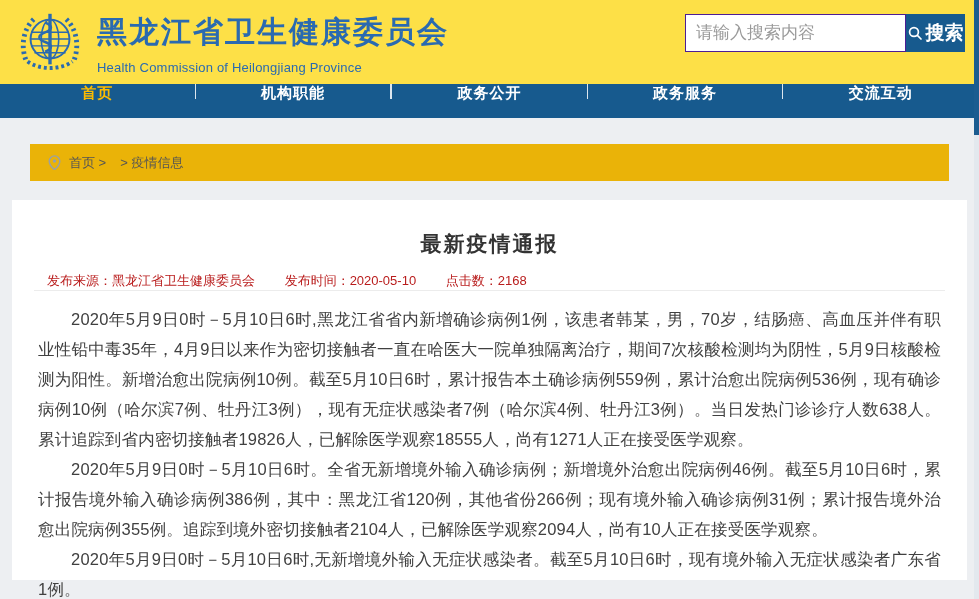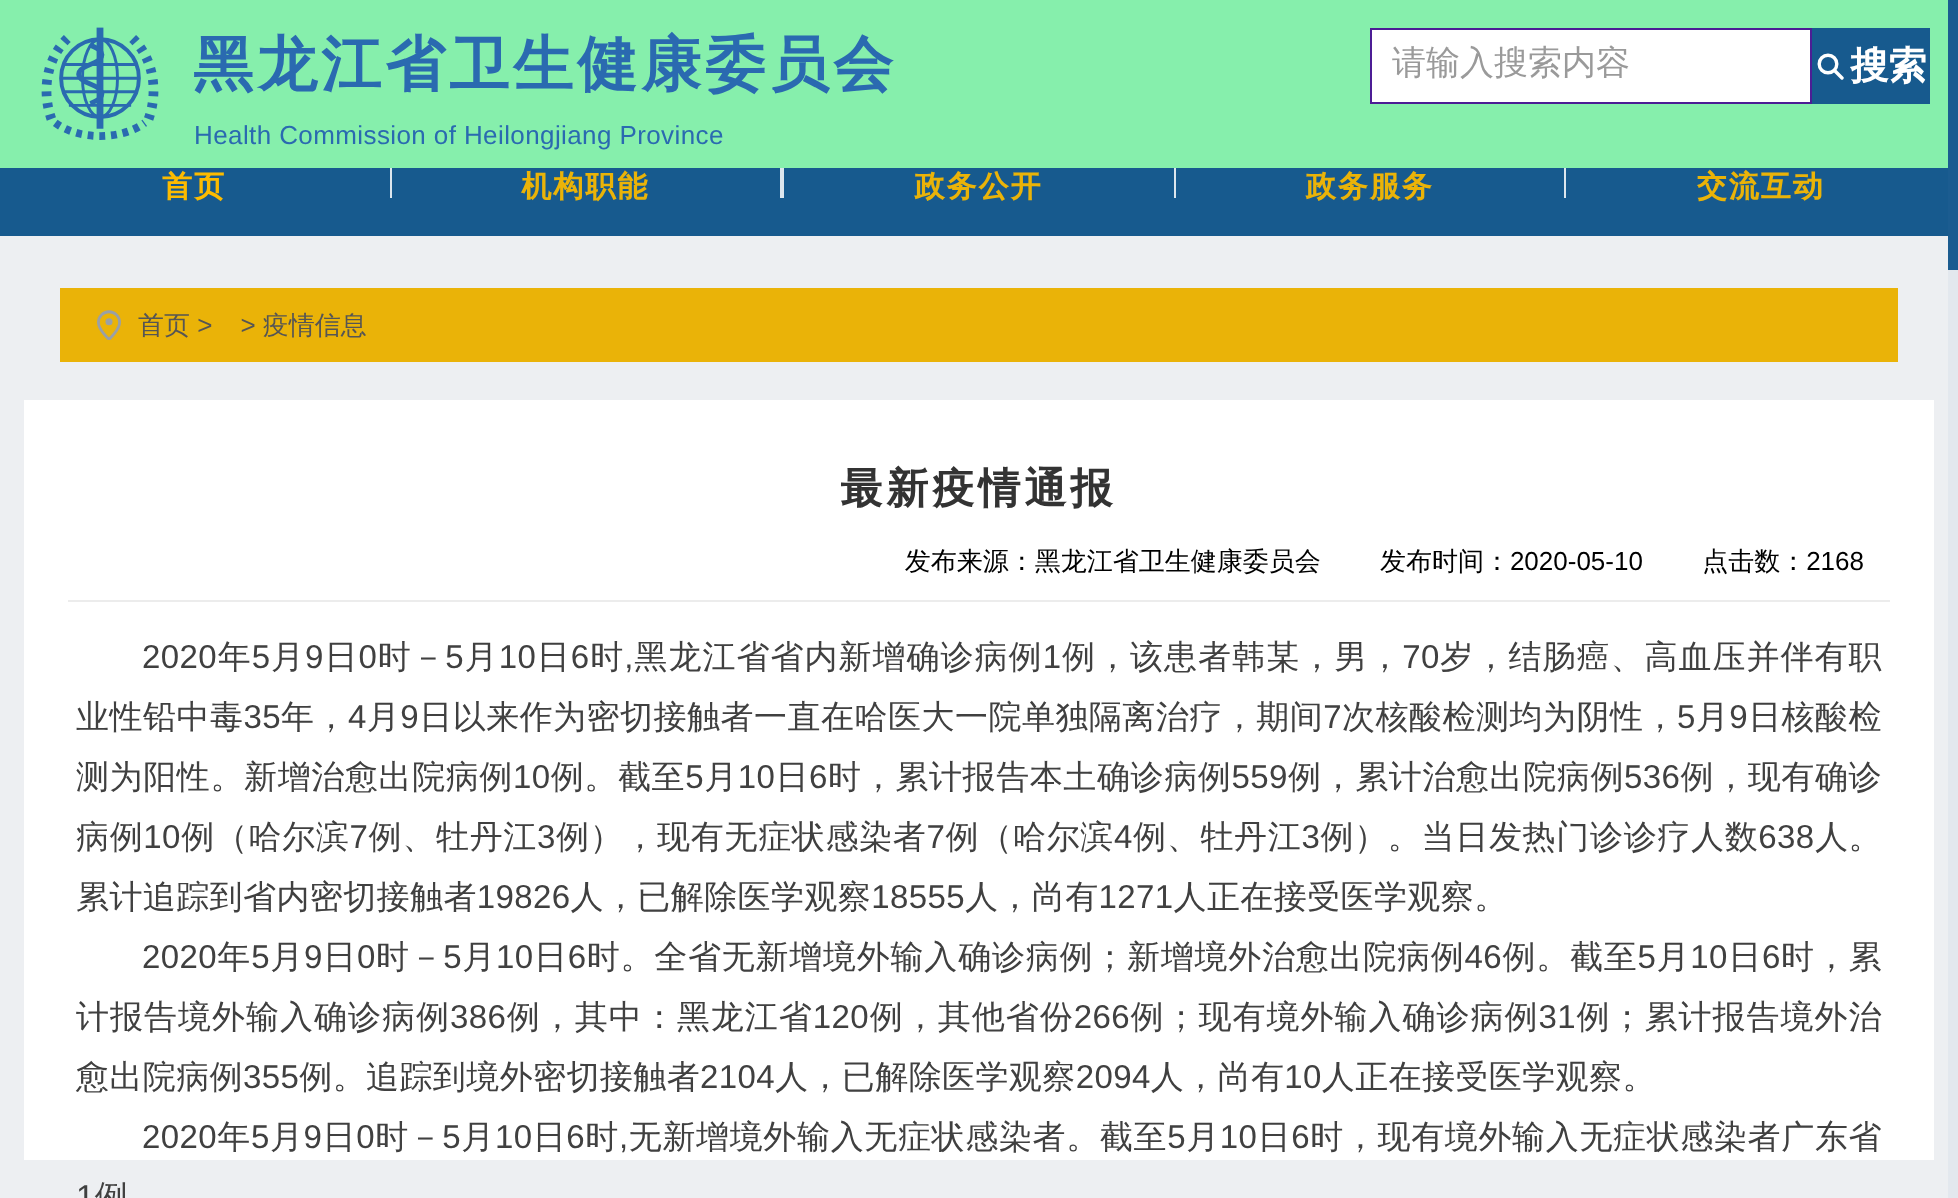--- a/index.html
+++ b/index.html
@@ -6,21 +6,21 @@
   html,body { width: 979px; height: 599px; }
   body {
     position: relative;
     background: #edeff2;
     overflow: hidden;
     font-family: "Liberation Sans", "DejaVu Sans", sans-serif;
   }
   
   .header {
     position: absolute; top: 0; left: 0;
-    width: 974px; height: 105px; background: #86efac;
+    width: 974px; height: 105px; background: #fde047;
   }
   .logo { position: absolute; left: 15px; top: 7px; width: 70px; height: 70px; }
   .titles { position: absolute; left: 97px; top: 12px; }
   .title-zh {
     font-size: 30px; font-weight: bold; color: #2a6ab0; letter-spacing: 2px;
     white-space: nowrap;
   }
   .title-en {
     width: 300px; margin-top: 7px; font-size: 13px; color: #2a6ab0;
     text-align: justify; text-align-last: justify; white-space: nowrap;
@@ -38,21 +38,21 @@
     font-size: 19px; font-weight: bold; display: flex; align-items: center;
     justify-content: center; gap: 4px; cursor: pointer;
     font-family: "Liberation Sans", sans-serif;
   }
   
   .nav {
     position: absolute; top: 84px; left: 0; width: 979px; height: 34px;
     background: #175a8e; display: flex; 
   }
   .nav-item {
-    flex: 1; text-align: center; color: #eab308; font-size: 15px;
+    flex: 1; text-align: center; color: #ffffff; font-size: 15px;
     font-weight: bold; cursor: pointer; letter-spacing: 1px;
   }
   .nav-item.active { color: #fcbb00; }
   .nav-sep { width: 1px; height: 15px; background: rgba(255,255,255,0.85); }
   
   .breadcrumb {
     position: absolute; top: 144px; left: 30px; width: 919px; height: 37px;
     background: #eab308; display: flex; align-items: center; padding-left: 18px;
     font-size: 13px; color: #555;
   }
@@ -61,22 +61,22 @@
   
   .card {
     position: absolute; top: 200px; left: 12px; width: 955px; height: 380px;
     background: #ffffff;
   }
   .article-title {
     text-align: center; font-size: 21px; font-weight: bold; color: #333;
     padding-top: 30px; letter-spacing: 2px;
   }
   .article-meta {
-    margin: 14px 22px 0; padding-bottom: 10px; border-bottom: 1px solid #ececec;
-    text-align: right; font-size: 13px; color: #000000;
+    margin: 14px 22px 0; padding-bottom: 0; border-bottom: 1px solid #ececec;
+    text-align: left; font-size: 13px; color: #b91c1c;
   }
   .article-meta span { margin: 0 13px; }
   .article-body { padding: 13px 26px 0; }
   .article-body p {
     font-size: 16.5px; line-height: 30px; color: #404040; text-indent: 2em;
     letter-spacing: 0.2px; text-align: justify;
   }
   
   .scrollbar-track {
     position: absolute; right: 0; top: 0; width: 5px; height: 599px;

